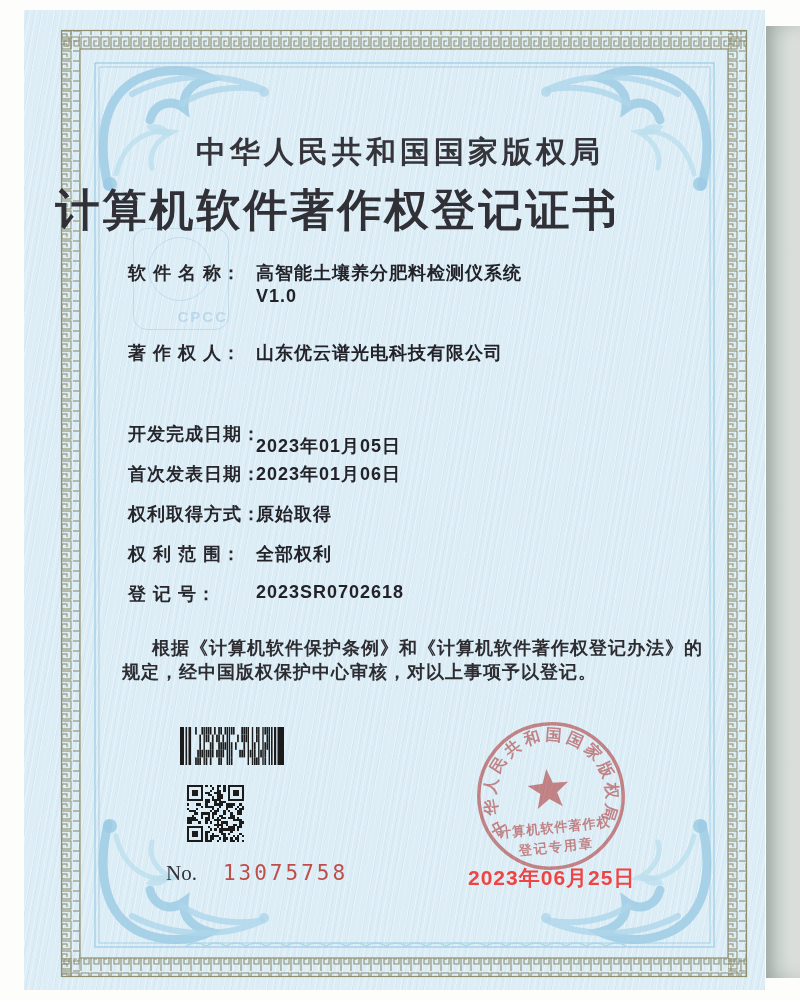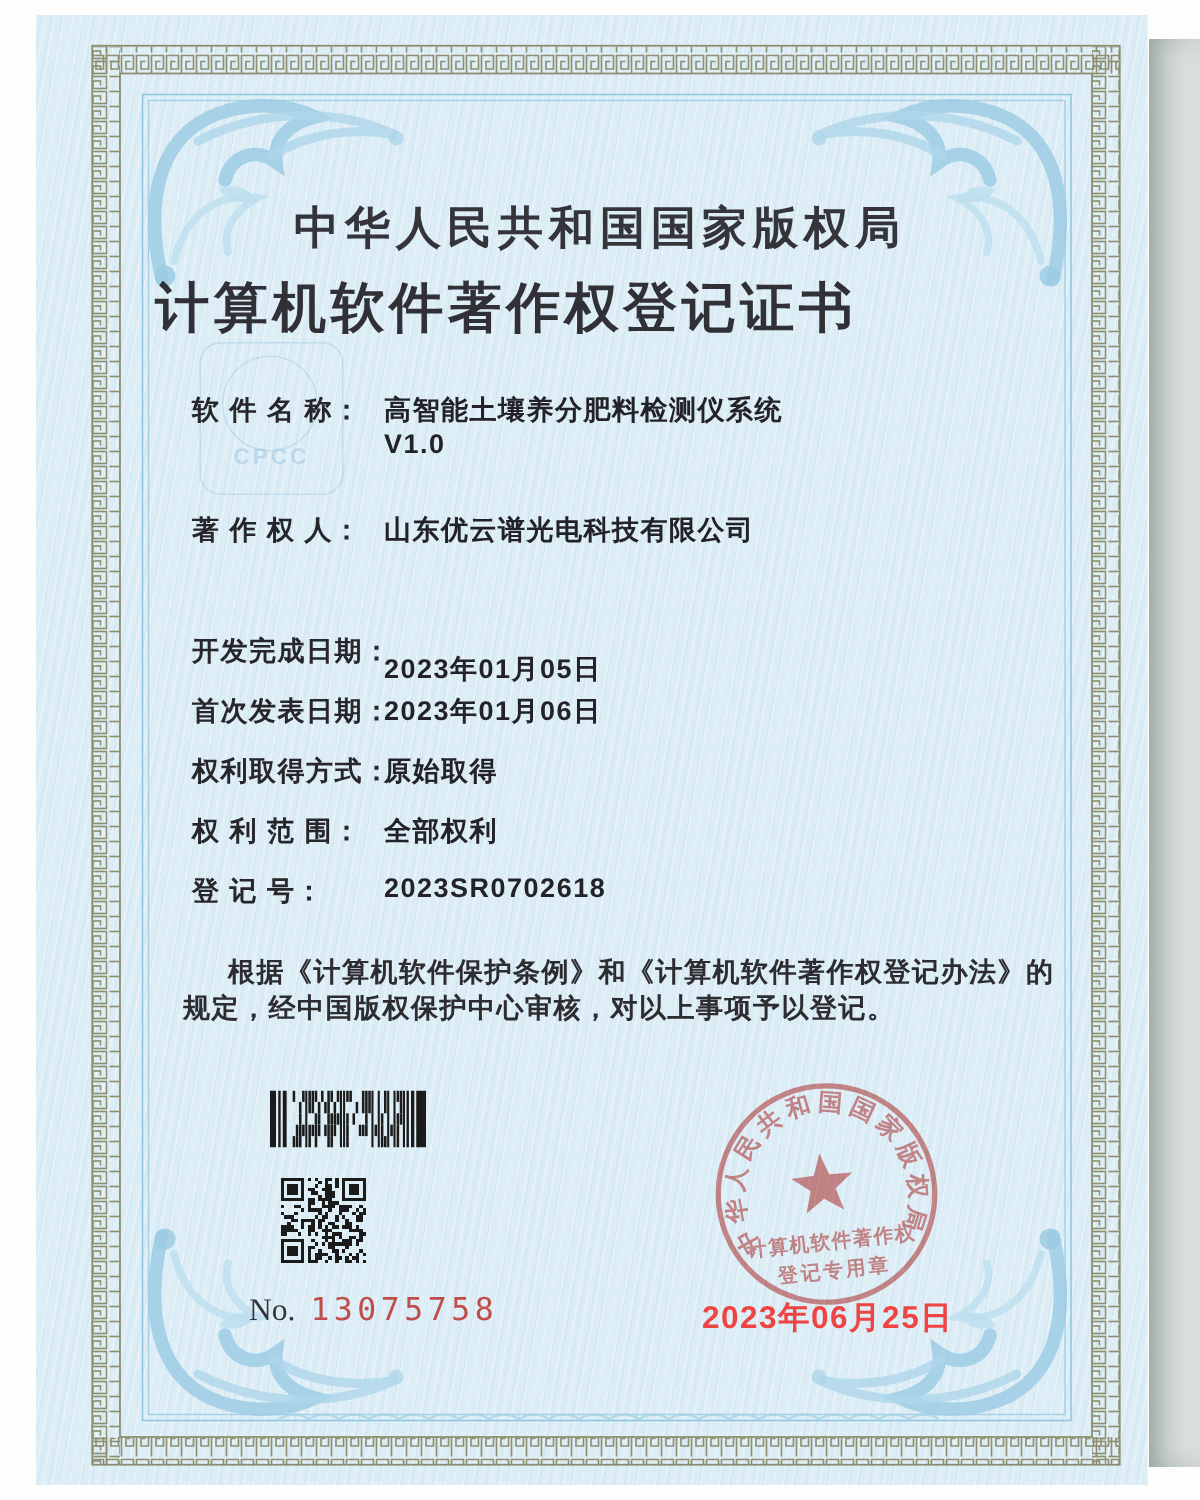--- a/index.html
+++ b/index.html
@@ -13,41 +13,41 @@
   .scan-strip{position:absolute;left:766px;top:26px;width:34px;height:952px;
         background:linear-gradient(90deg,#aeb7b2 0%,#c9d1cc 35%,#e2e7e2 80%,#eef1ee 100%);
         box-shadow:inset 0 0 18px rgba(120,130,125,.35);}
   .frame-svg,.seal-svg{position:absolute;left:0;top:0;pointer-events:none;}
   .txt{position:absolute;color:#2f2f33;white-space:nowrap;}
   .title1{left:0;top:132px;width:800px;text-align:center;
           font-family:"Liberation Serif","DejaVu Serif",serif;
           font-size:30px;font-weight:bold;letter-spacing:4px;color:#34343a;}
   .title2{left:0;top:181px;width:675px;text-align:center;
           font-family:"Liberation Serif","DejaVu Serif",serif;
-          font-size:36px;font-weight:bold;letter-spacing:3px;color:#303036;}
+          font-size:44px;font-weight:bold;letter-spacing:3px;color:#303036;}
   .certno{left:482px;top:231px;font-size:15px;font-weight:bold;color:#3a3a40;}
   .certno .v{margin-left:14px;}
   .flabel{font-size:18px;font-weight:bold;letter-spacing:1px;color:#26262b;}
   .fvalue{font-size:18px;font-weight:bold;letter-spacing:1px;color:#222228;}
   .statement{position:absolute;left:122px;top:636px;width:600px;font-size:18px;font-weight:bold;
              letter-spacing:1px;color:#2c2c31;}
   .statement .l1{text-indent:30px;}
   .serial{position:absolute;left:166px;top:861px;font-size:21px;color:#33333a;
           font-family:"Liberation Serif","DejaVu Serif",serif;}
   .serial .num{font-family:"DejaVu Sans Mono","Liberation Mono",monospace;
-               color:#bf4d4a;letter-spacing:3px;margin-left:10px;font-size:21px;}
+               color:#bf4d4a;letter-spacing:3px;margin-left:26px;font-size:21px;}
   .issue-date{position:absolute;left:468px;top:864px;font-size:21px;font-weight:bold;
               letter-spacing:1px;color:#ef4444;}
   .barcode{position:absolute;left:180px;top:727px;width:104px;height:38px;}
   .qrcode{position:absolute;left:187px;top:785px;width:57px;height:57px;}
   .watermark{position:absolute;left:133px;top:228px;width:94px;height:100px;
              border:1.5px solid rgba(125,175,212,.40);border-radius:14px;opacity:.75;}
   .watermark .wm-circle{position:absolute;left:14px;top:8px;width:62px;height:62px;border-radius:50%;
              border:1.5px solid rgba(125,175,212,.38);}
-  .watermark .wm-text{position:absolute;left:0;bottom:16px;width:100%;text-align:center;
+  .watermark .wm-text{position:absolute;left:0;bottom:4px;width:100%;text-align:right;
              font-size:15px;font-weight:bold;letter-spacing:2px;color:rgba(125,175,212,.45);}
 </style>
 </head>
 <body>
 
 <div class="screen">
 
   <div class="paper"></div>
 
   <svg class="frame-svg" width="800" height="1000" viewBox="0 0 800 1000">

